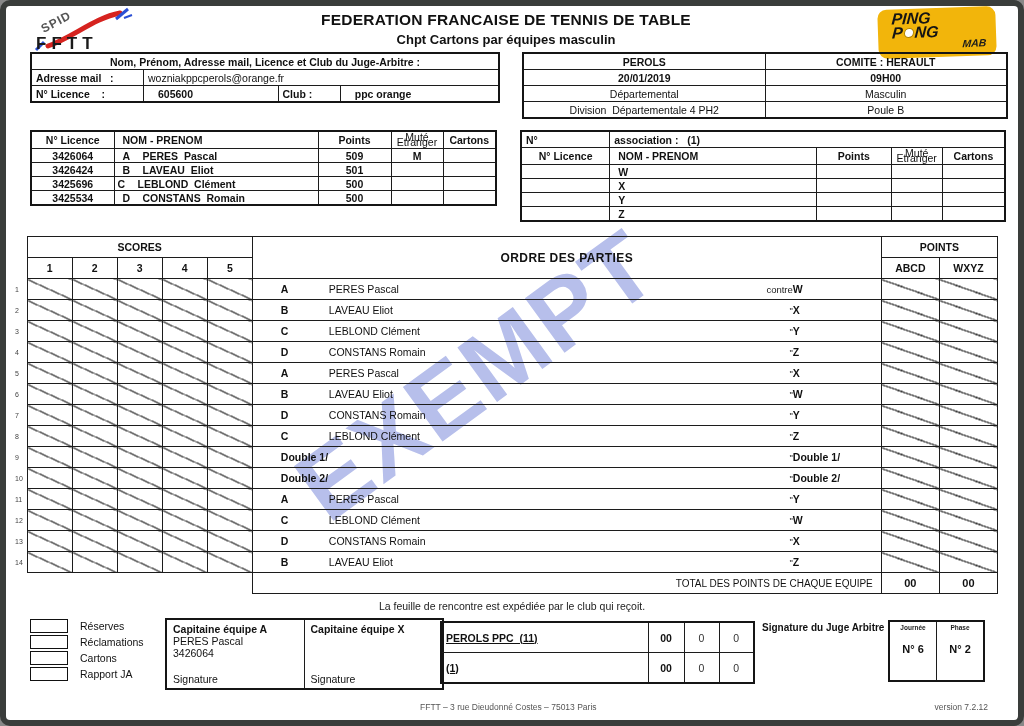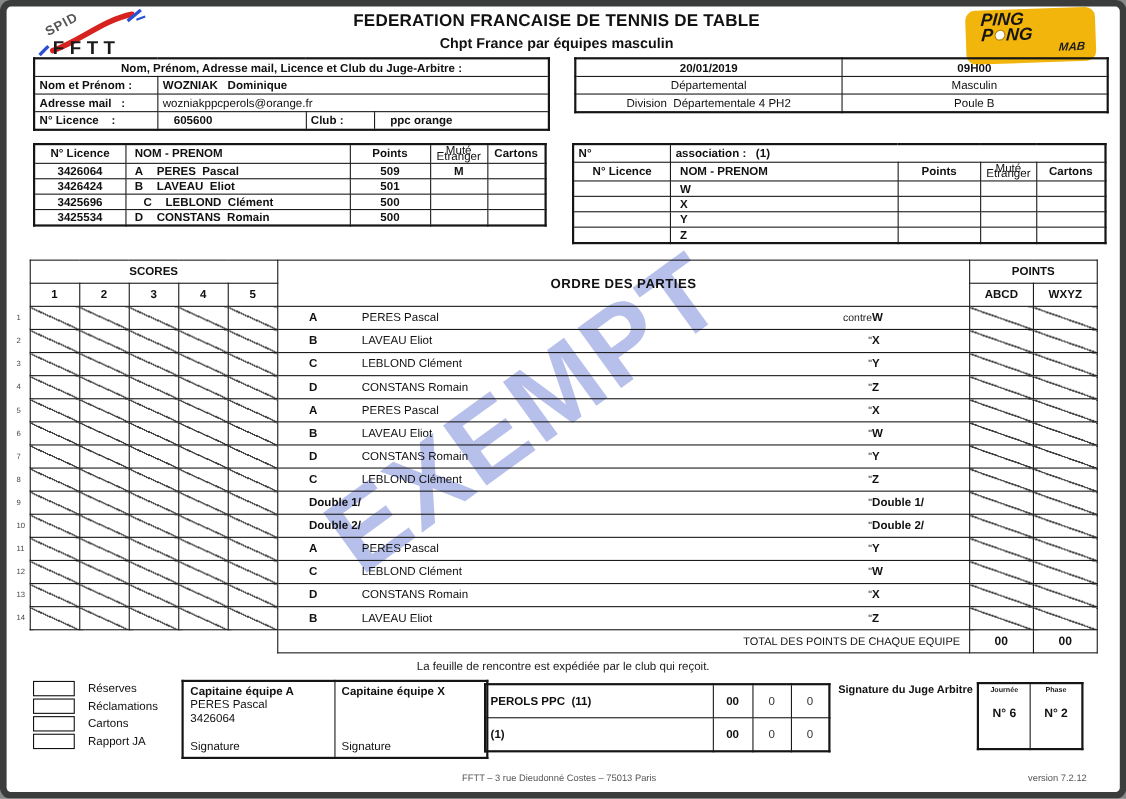--- a/index.html
+++ b/index.html
@@ -16,21 +16,21 @@
   .watermark{position:absolute;left:245px;top:320px;width:450px;text-align:center;
              font-size:98px;font-weight:bold;letter-spacing:2px;color:#b7bfeb;
              transform:rotate(-36deg);line-height:1;}
   
   .titles{position:absolute;left:220px;top:5px;width:560px;text-align:center;}
   .t1{font-size:15.5px;font-weight:bold;letter-spacing:.2px;}
   .t2{font-size:13px;font-weight:bold;margin-top:3px;}
   .spid-logo{position:absolute;left:22px;top:0px;width:112px;height:50px;}
   .spid-text{position:absolute;left:12px;top:9px;transform:rotate(-28deg);font-size:12px;font-weight:bold;
              color:#555;letter-spacing:1px;}
-  .fftt-text{position:absolute;left:8px;top:28px;font-size:17px;font-weight:bold;letter-spacing:5px;color:#1a1a1a;margin-left:12px;}
+  .fftt-text{position:absolute;left:8px;top:28px;font-size:17px;font-weight:bold;letter-spacing:5px;color:#1a1a1a;}
   .swoosh{position:absolute;left:0;top:0;}
   .pp-logo{position:absolute;left:872px;top:2px;width:118px;height:49px;background:#f2b50b;border-radius:9px;
            transform:rotate(-2deg);box-sizing:border-box;padding:3px 10px 2px 14px;text-align:left;}
   .ppl{font-size:16px;font-weight:800;font-style:italic;letter-spacing:0px;line-height:14px;color:#151515;
        transform:skewX(-6deg);white-space:nowrap;}
   .ppl .ball{display:inline-block;width:8px;height:8px;background:#fff;border-radius:50%;border:1px solid #b08407;
              vertical-align:middle;margin:0 1px 2px 1px;}
   .ppl3{font-size:10.5px;font-weight:800;font-style:italic;text-align:right;line-height:11px;color:#1c1c1c;
         transform:skewX(-6deg);}
   
@@ -71,21 +71,21 @@
   .cb-row{display:flex;align-items:center;height:16px;}
   .cb-box{display:inline-block;width:36px;height:12px;border:1.5px solid #111;margin-right:12px;background:#fff;}
   .cb-label{font-size:10.5px;}
   .captains{left:159px;top:612px;width:277px;height:66px;}
   .captains td{vertical-align:top;height:62px;padding:3px 6px;}
   .cap-cell{display:flex;flex-direction:column;height:100%;font-size:10.5px;}
   .cap-title{font-weight:bold;}
   .cap-sig{margin-top:auto;}
   .summary{left:434px;top:615px;width:313px;}
   .summary td{height:29px;}
-  .sum-team{font-weight:bold;padding-left:6px;}
+  .sum-team{font-weight:bold;padding-left:6px;text-decoration:underline;}
   .sum-big{font-weight:bold;font-size:14px;text-align:center;}
   .sum-small{font-size:10px;text-align:center;color:#333;}
   .judge-sig{position:absolute;left:756px;top:616px;font-size:10px;font-weight:bold;}
   .jp-box{left:882px;top:614px;width:92px;height:58px;}
   .jp-box td{width:46px;height:54px;vertical-align:top;text-align:center;padding:2px 0;}
   .jp-lab{font-size:6.5px;font-weight:bold;color:#222;}
   .jp-val{font-size:11px;font-weight:bold;margin-top:12px;}
   .footer-l{position:absolute;left:414px;top:696px;font-size:8.5px;color:#555;}
   .footer-r{position:absolute;right:30px;top:696px;font-size:8.5px;color:#555;}
 </style>
@@ -103,64 +103,64 @@
       <path d="M88 13 L100 3" stroke="#2b4fd4" stroke-width="3" fill="none"></path>
       <path d="M96 12 L104 9" stroke="#2b4fd4" stroke-width="2" fill="none"></path>
       <path d="M16 36 L8 44" stroke="#2b4fd4" stroke-width="3" fill="none"></path>
     </svg>
     <span class="spid-text">SPID</span>
     <span class="fftt-text">FFTT</span>
   </div>
 
   <div class="titles">
     <div class="t1">FEDERATION FRANCAISE DE TENNIS DE TABLE</div>
-    <div class="t2">Chpt France par équipes masculin</div>
+    <div class="t2">Chpt Cartons par équipes masculin</div>
   </div>
 
   <div class="pp-logo">
     <div class="ppl"><span>PING</span></div>
     <div class="ppl"><span>P</span><span class="ball"></span><span>NG</span></div>
     <div class="ppl3">MAB</div>
   </div>
 
   <table class="box judge">
     <colgroup>
           <col style="width:112px">
           <col style="width:134px">
           <col style="width:62px">
           <col style="width:158px">
         </colgroup>
     <tbody>
           <tr>
             <td colspan="4" class="b c">Nom, Prénom, Adresse mail, Licence et Club du Juge-Arbitre :</td>
           </tr>
     <tr>
-      <td class="lab pre">Nom et Prénom :</td>
-      <td colspan="3" class="b pre">WOZNIAK   Dominique</td>
-    </tr>
-    <tr>
       <td class="lab pre">Adresse mail   :</td>
       <td colspan="3">wozniakppcperols@orange.fr</td>
     </tr>
     <tr>
       <td class="lab pre">N° Licence    :</td>
       <td class="b" style="padding-left:14px">605600</td>
       <td class="lab">Club :</td>
       <td class="b" style="padding-left:14px">ppc orange</td>
     </tr>
   </tbody>
       </table>
 
   <table class="box meta">
     <colgroup>
           <col style="width:242px">
           <col style="width:242px">
         </colgroup>
     <tbody>
 
+        <tr>
+          <td class="c pre b">PEROLS</td>
+          <td class="c pre b">COMITE : HERAULT</td>
+        </tr>
 
         <tr>
           <td class="c pre b">20/01/2019</td>
           <td class="c pre b">09H00</td>
         </tr>
 
         <tr>
           <td class="c pre">Départemental</td>
           <td class="c pre">Masculin</td>
         </tr>
@@ -205,21 +205,21 @@
         <tr>
           <td class="b c">3426424</td>
           <td class="b pre" style="padding-left:8px"><span class="lett">B</span><span>LAVEAU  Eliot</span></td>
           <td class="b c">501</td>
           <td class="b c"></td>
           <td></td>
         </tr>
 
         <tr>
           <td class="b c">3425696</td>
-          <td class="b pre" style="padding-left:16px"><span class="lett">C</span><span>LEBLOND  Clément</span></td>
+          <td class="b pre" style="padding-left:3px"><span class="lett">C</span><span>LEBLOND  Clément</span></td>
           <td class="b c">500</td>
           <td class="b c"></td>
           <td></td>
         </tr>
 
         <tr>
           <td class="b c">3425534</td>
           <td class="b pre" style="padding-left:8px"><span class="lett">D</span><span>CONSTANS  Romain</span></td>
           <td class="b c">500</td>
           <td class="b c"></td>

